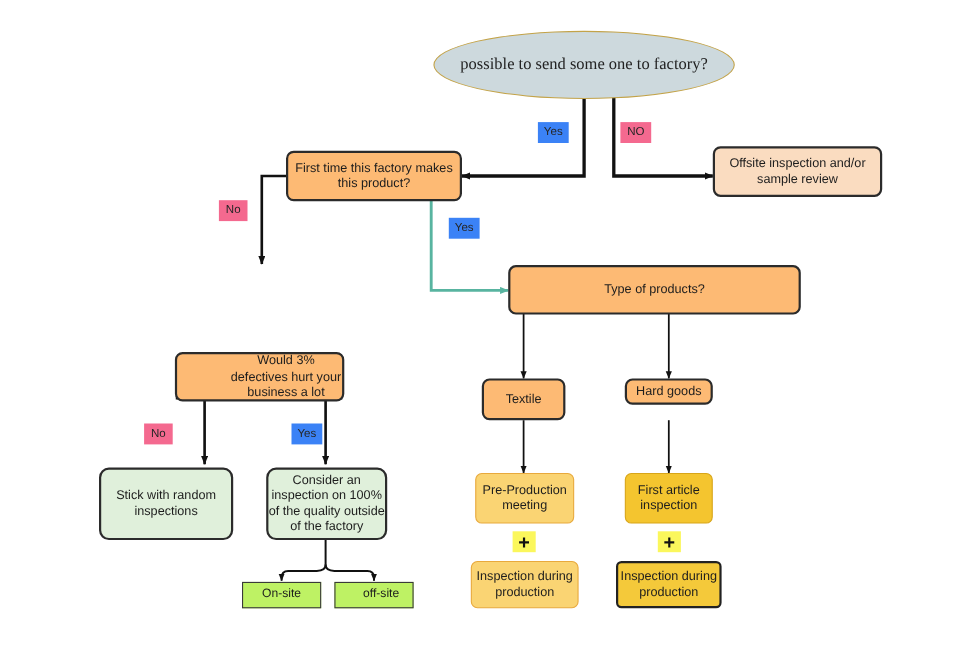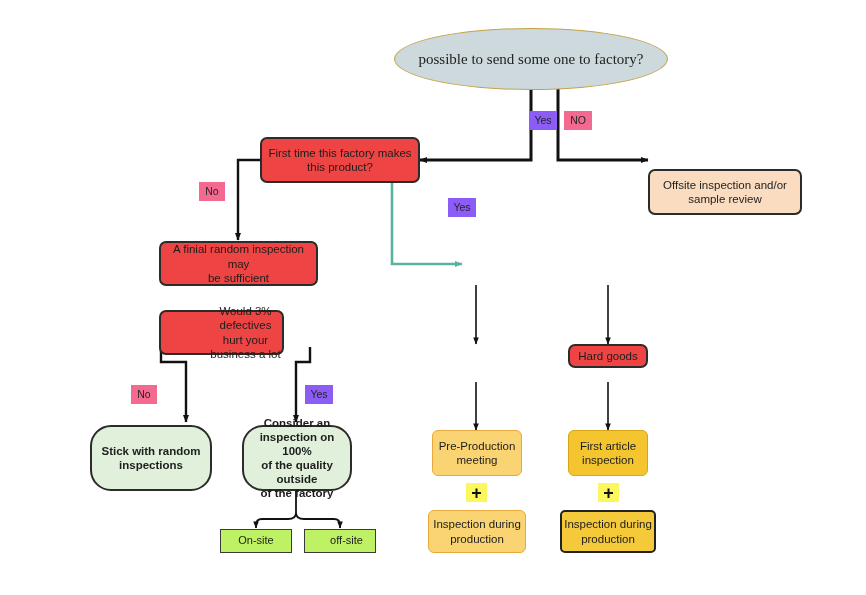--- a/index.html
+++ b/index.html
@@ -46,40 +46,39 @@
   .n-ellipse {
     border-radius: 50%;
     background: #cdd9dd;
     border: 1.6px solid #c3a349;
     font-family: "Liberation Serif", serif;
     font-size: 15px;
     color: #222222;
     text-align: center;
   }
   .n-process {
-    background: #ef4444;
+    background: #fdba74;
     border: 2.2px solid #2b2b2b;
     border-radius: 7px;
     font-size: 11.5px;
     color: #1d1d1d;
   }
   .n-peach {
     background: #fadcc0;
     border: 2.2px solid #2b2b2b;
     border-radius: 7px;
     font-size: 11.5px;
     color: #1d1d1d;
   }
   .n-green {
     background: #e0f0db;
     border: 2.2px solid #2b2b2b;
-    border-radius: 21px;
-    font-size: 11.5px;
-    color: #1d1d1d;
-    font-weight: bold;
+    border-radius: 9px;
+    font-size: 11.5px;
+    color: #1d1d1d;
   }
   .n-plain {
     background: #bef264;
     border: 1.4px solid #3a3a3a;
     border-radius: 0;
     font-size: 11px;
     color: #1d1d1d;
   }
   .n-amber-light {
     background: #fad473;
@@ -108,21 +107,21 @@
     position: absolute;
     box-sizing: border-box;
     display: flex;
     align-items: center;
     justify-content: center;
     font-size: 10.5px;
     line-height: 1;
     padding: 3px 5px 4px 5px;
     color: #262626;
   }
-  .lab-yes { background: #8b5cf6; margin-left: 40px; }
+  .lab-yes { background: #3b82f6; }
   .lab-no  { background: #f4698f; }
 
   
   .plus-badge {
     position: absolute;
     box-sizing: border-box;
     display: flex;
     align-items: center;
     justify-content: center;
     background: #fbf75c;
@@ -199,31 +198,27 @@
 
   <div class="node n-ellipse" style="left:394px; top:28px; width:274px; height:62px;">
     <span>possible to send some one to factory?</span>
   </div>
 
   <div class="node n-process" style="left:260px; top:137px; width:160px; height:46px;">
     <span>First time this factory makes
 this product?</span>
   </div>
 
-  <div class="node n-peach" style="left:648px; top:133px; width:154px; height:46px;margin-top:36px;">
+  <div class="node n-peach" style="left:648px; top:133px; width:154px; height:46px;">
     <span>Offsite inspection and/or
 sample review</span>
   </div>
 
-  <div class="node n-process" style="left:159px; top:241px; width:159px; height:45px;">
-    <span>A finial random inspection may
-be sufficient</span>
-  </div>
-
-  <div class="node n-process" style="left:159px; top:310px; width:125px; height:45px;padding-left:48px;">
+
+  <div class="node n-process" style="left:159px; top:320px; width:154px; height:45px;padding-left:48px;">
     <span>Would 3% defectives hurt your
 business a lot</span>
   </div>
 
   <div class="node n-green" style="left:90px; top:425px; width:122px; height:66px;">
     <span>Stick with random
 inspections</span>
   </div>
 
   <div class="node n-green" style="left:242px; top:425px; width:110px; height:66px;">
@@ -234,21 +229,27 @@
   </div>
 
   <div class="node n-plain" style="left:220px; top:529px; width:72px; height:24px;">
     <span>On-site</span>
   </div>
 
   <div class="node n-plain" style="left:304px; top:529px; width:72px; height:24px;padding-left:13px;">
     <span>off-site</span>
   </div>
 
-
+  <div class="node n-process" style="left:462px; top:241px; width:266px; height:45px;">
+    <span>Type of products?</span>
+  </div>
+
+  <div class="node n-process" style="left:438px; top:344px; width:76px; height:38px;">
+    <span>Textile</span>
+  </div>
 
   <div class="node n-process" style="left:568px; top:344px; width:80px; height:24px;">
     <span>Hard goods</span>
   </div>
 
   <div class="node n-amber-deep" style="left:568px; top:430px; width:80px; height:46px;">
     <span>First article
 inspection</span>
   </div>
 

